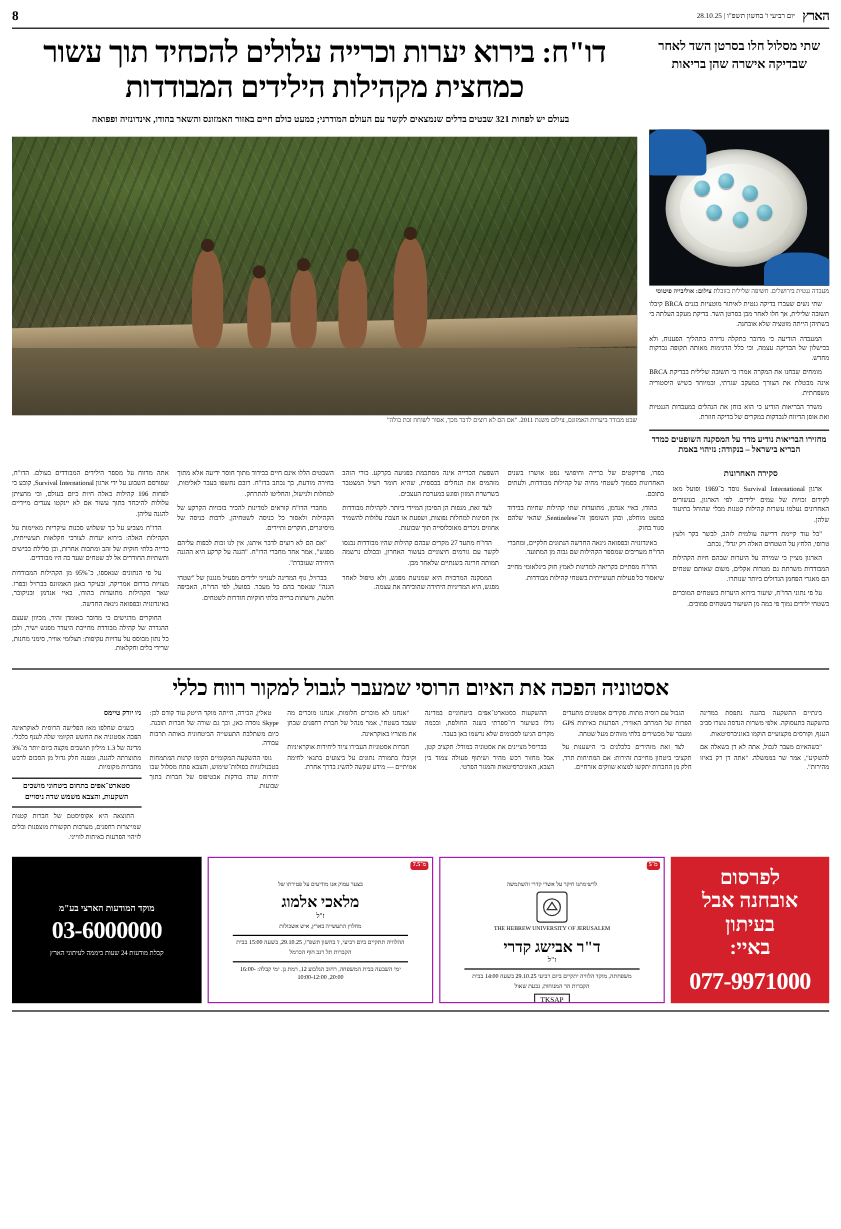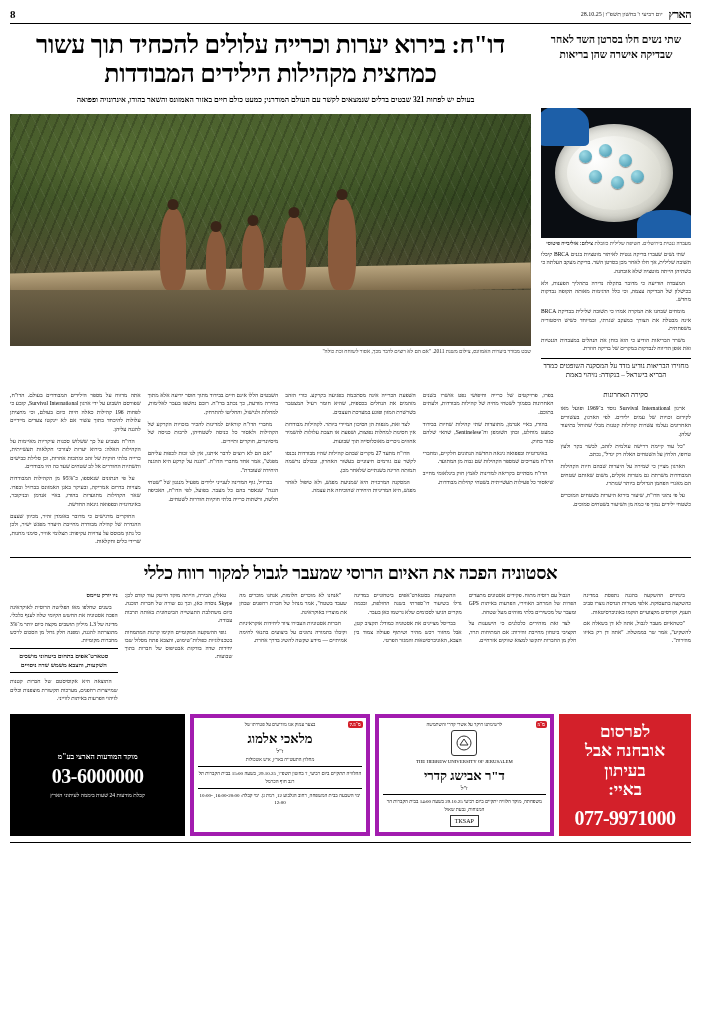--- a/index.html
+++ b/index.html
@@ -174,21 +174,21 @@
     margin-top: 6px;
     font-size: 5.6px;
     line-height: 1.52;
     text-align: justify;
   }
   .col { flex: 1; }
   .col p { margin: 0 0 3.5px 0; }
   .col p:first-child { text-indent: 0; }
   .col p { text-indent: 6px; }
   .kicker {
-    font-weight: normal;
+    font-weight: bold;
     font-size: 7px;
     text-align: center;
     line-height: 1.35;
     margin-bottom: 4px;
   }
 
   hr.rule {
     border: 0;
     border-top: 1.2px solid #000;
     margin: 8px 0 5px;
@@ -222,23 +222,23 @@
   }
 
   
   .ads {
     display: flex;
     gap: 5px;
     margin-top: 8px;
     height: 122px;
   }
   .ad {
-    border: 4px solid #a21caf;
+    border: 1px solid #a21caf;
     position: relative;
-    padding: 4px;
+    padding: 20px;
     overflow: hidden;
     font-size: 5.4px;
     text-align: center;
   }
   .ad-red {
     background: #d3202a;
     color: #fff;
     width: 132px;
     border: none;
     display: flex;
@@ -327,21 +327,21 @@
       <span class="logo">הארץ</span>
       <span class="dateline">יום רביעי ו' בחשון תשפ"ו | 28.10.25</span>
     </div>
     <div class="right">
       <span class="pagenum">8</span>
     </div>
   </div>
 
   <div class="top-section">
     <div class="headline-row">
-      <div class="sub-left">שתי נשים חלו בסרטן השד לאחר שבדיקה אישרה שהן בריאות</div>
+      <div class="sub-left">שתי מסלול חלו בסרטן השד לאחר שבדיקה אישרה שהן בריאות</div>
       <div class="headline">דו"ח: בירוא יערות וכרייה עלולים להכחיד תוך עשור כמחצית מקהילות הילידים המבודדות</div>
     </div>
 
     <div class="standfirst">בעולם יש לפחות 321 שבטים בדלים שנמצאים לקשר עם העולם המודרני; כמעט כולם חיים באזור האמזונס והשאר בהודו, אינדונזיה ופפואה</div>
 
     <div style="display:flex; gap:10px; align-items:flex-start;">
 
       <div style="width:150px;">
         <div class="photo-left">
           <div class="petri"></div>

